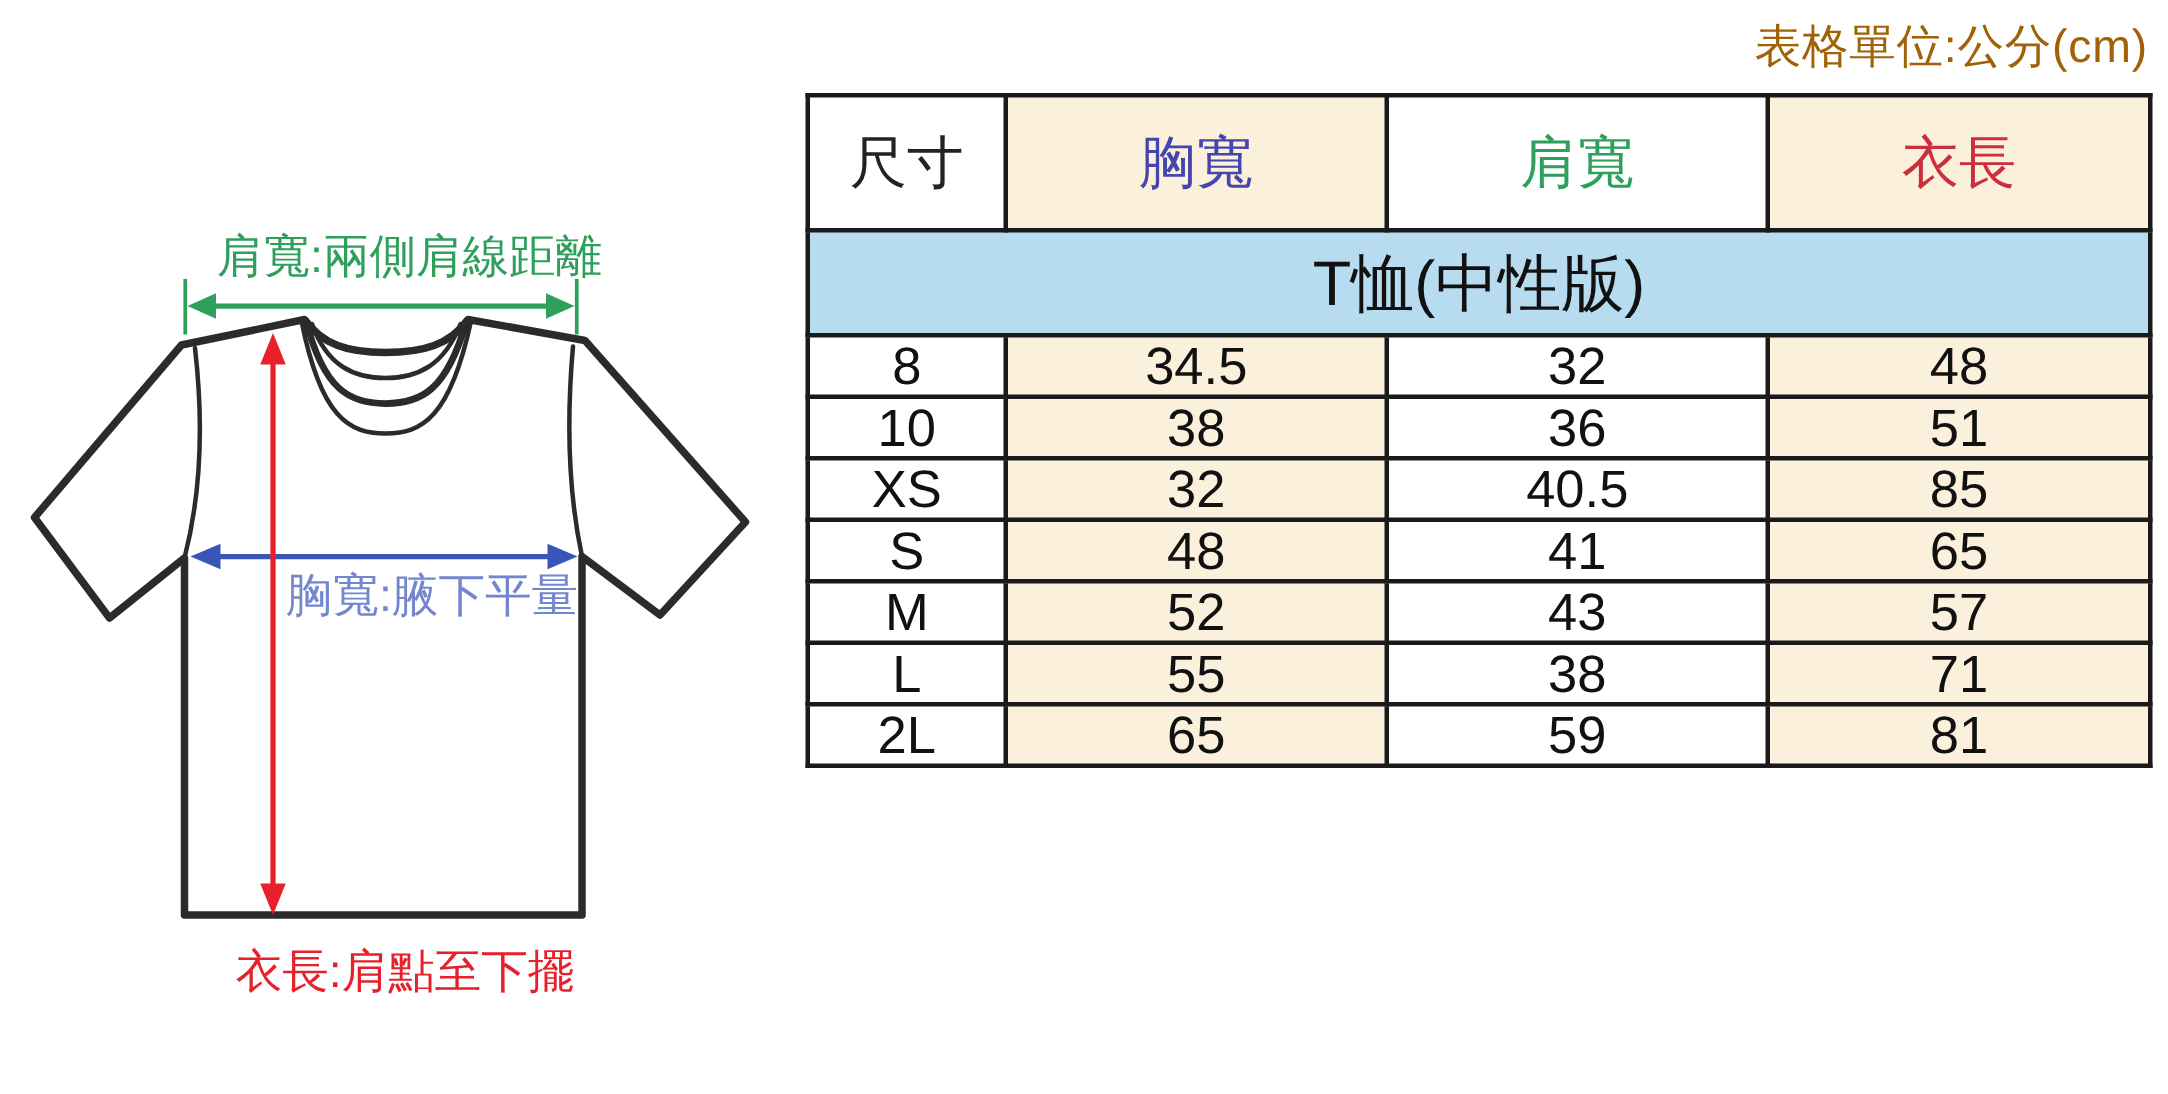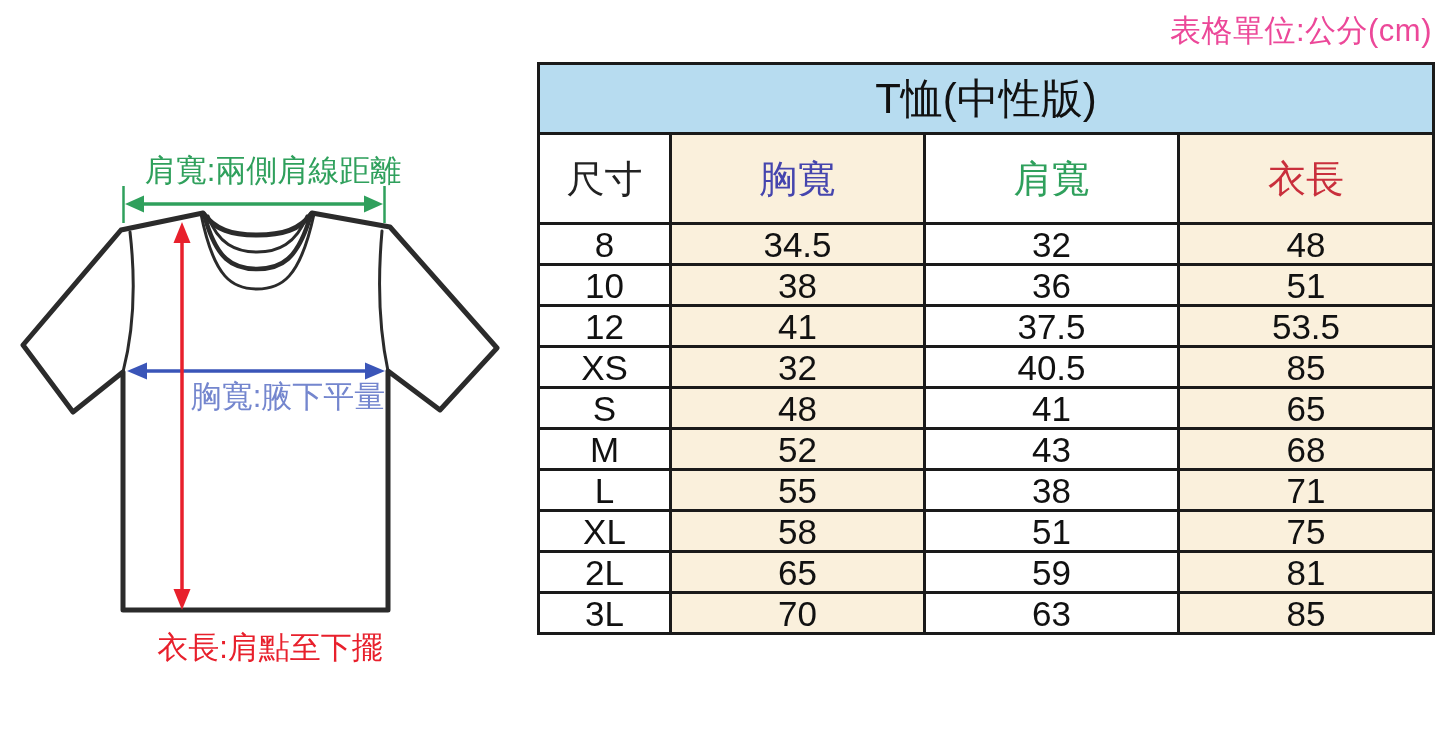--- a/index.html
+++ b/index.html
@@ -8,21 +8,21 @@
     --border:#1a1a1a; --header-bg:#b7dcf0; --cream:#faf0dc;
   }
   *{margin:0;padding:0;box-sizing:border-box;}
   html,body{background:#ffffff;}
   .canvas{
     position:relative; width:1445px; height:729px; background:#ffffff;
     font-family:"Liberation Sans","DejaVu Sans",sans-serif; overflow:hidden;
   }
   .unit-note{
     position:absolute; top:10px; right:13px;
-    font-size:31px; color:#ec4899; letter-spacing:0.5px;
+    font-size:31px; color:#a16207; letter-spacing:0.5px;
   }
   .diagram{ position:absolute; left:0; top:0; }
   .diagram .shirt{ fill:#ffffff; stroke:var(--outline); stroke-width:5; stroke-linejoin:round; stroke-linecap:round; }
   .diagram .seam-thick{ fill:none; stroke:var(--outline); stroke-width:4.5; stroke-linecap:round; }
   .diagram .seam-thin{ fill:none; stroke:var(--outline); stroke-width:3; stroke-linecap:round; }
   .diagram text{ font-family:"Liberation Sans","DejaVu Sans",sans-serif; font-size:31px; text-anchor:middle; }
   .g-stroke{ stroke:var(--green); fill:none; }
   .g-fill{ fill:var(--green); }
   .b-stroke{ stroke:var(--blue-arrow); fill:none; }
   .b-fill{ fill:var(--blue-arrow); }
@@ -93,86 +93,68 @@
 
   <table class="size-table">
     <colgroup>
       <col style="width:132px">
         <col style="width:254px">
         <col style="width:254px">
         <col style="width:255px">
     </colgroup>
     <thead>
       <tr>
-        <th class="title-cell" colspan="4">T恤(中性版)</th>
-      </tr>
-      <tr>
         <th class="col-head" style="color: rgb(34, 34, 34);">尺寸</th>
         <th class="col-head cream" style="color: rgb(69, 69, 174);">胸寬</th>
         <th class="col-head" style="color: rgb(47, 160, 92);">肩寬</th>
         <th class="col-head cream" style="color: rgb(201, 47, 60);">衣長</th>
+      </tr>
+      <tr>
+        <th class="title-cell" colspan="4">T恤(中性版)</th>
       </tr>
     </thead>
     <tbody>
         <tr>
           <td>8</td>
           <td class="cream">34.5</td>
           <td>32</td>
           <td class="cream">48</td>
         </tr>
         <tr>
           <td>10</td>
           <td class="cream">38</td>
           <td>36</td>
           <td class="cream">51</td>
-        </tr>
-        <tr>
-          <td>12</td>
-          <td class="cream">41</td>
-          <td>37.5</td>
-          <td class="cream">53.5</td>
         </tr>
         <tr>
           <td>XS</td>
           <td class="cream">32</td>
           <td>40.5</td>
           <td class="cream">85</td>
         </tr>
         <tr>
           <td>S</td>
           <td class="cream">48</td>
           <td>41</td>
           <td class="cream">65</td>
         </tr>
         <tr>
           <td>M</td>
           <td class="cream">52</td>
           <td>43</td>
-          <td class="cream">68</td>
+          <td class="cream">57</td>
         </tr>
         <tr>
           <td>L</td>
           <td class="cream">55</td>
           <td>38</td>
           <td class="cream">71</td>
         </tr>
         <tr>
-          <td>XL</td>
-          <td class="cream">58</td>
-          <td>51</td>
-          <td class="cream">75</td>
-        </tr>
-        <tr>
           <td>2L</td>
           <td class="cream">65</td>
           <td>59</td>
           <td class="cream">81</td>
-        </tr>
-        <tr>
-          <td>3L</td>
-          <td class="cream">70</td>
-          <td>63</td>
-          <td class="cream">85</td>
         </tr>
       </tbody>
   </table>
 
 </div>
 
 </body></html>

